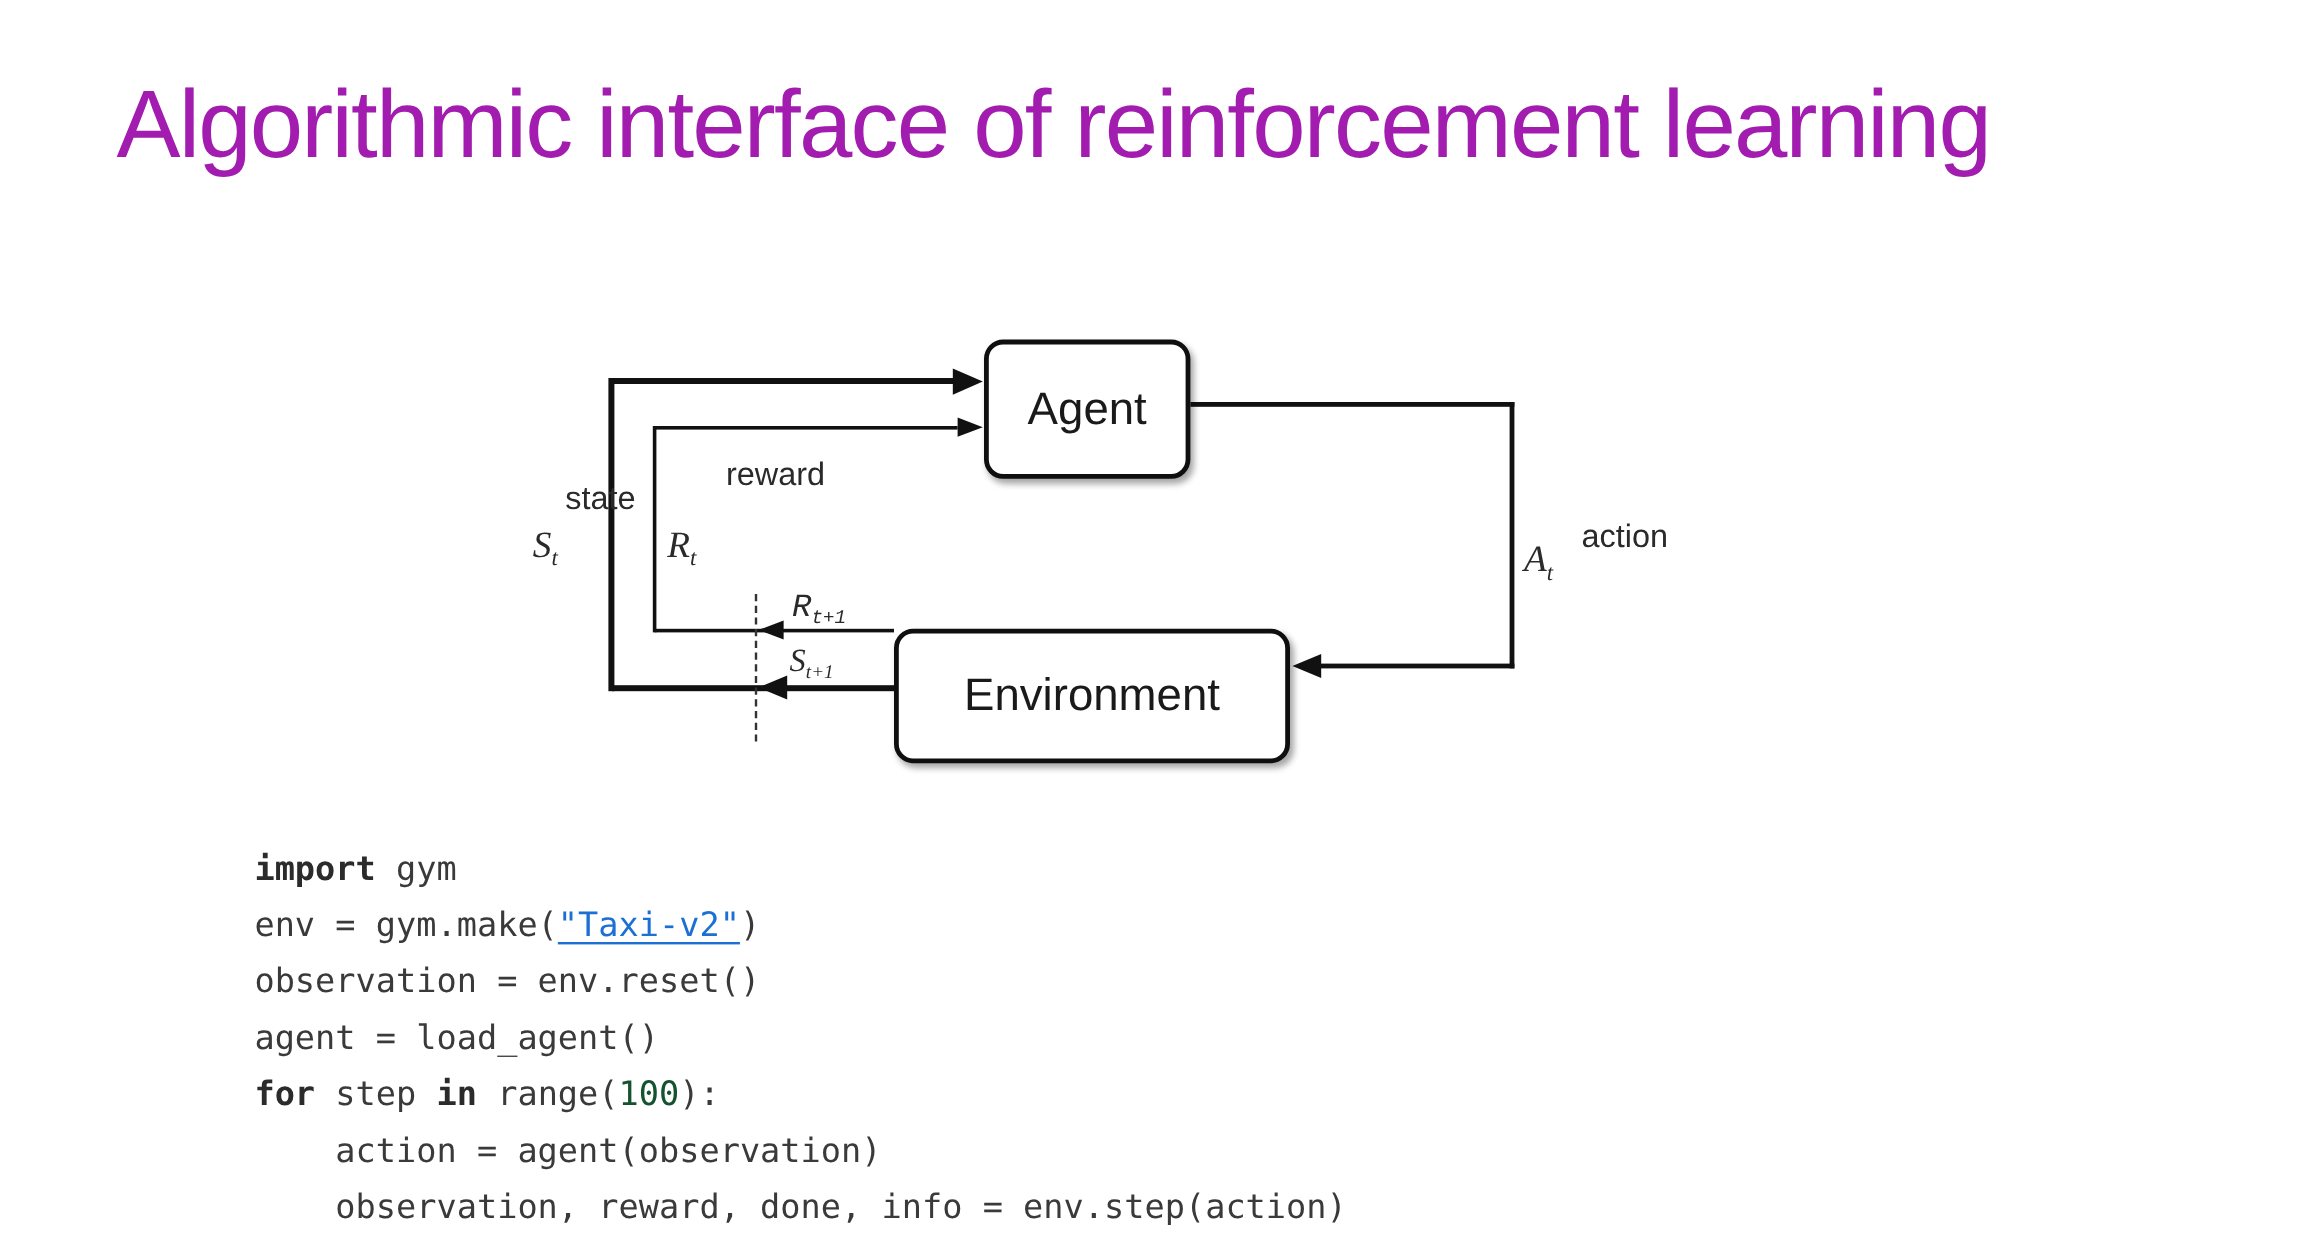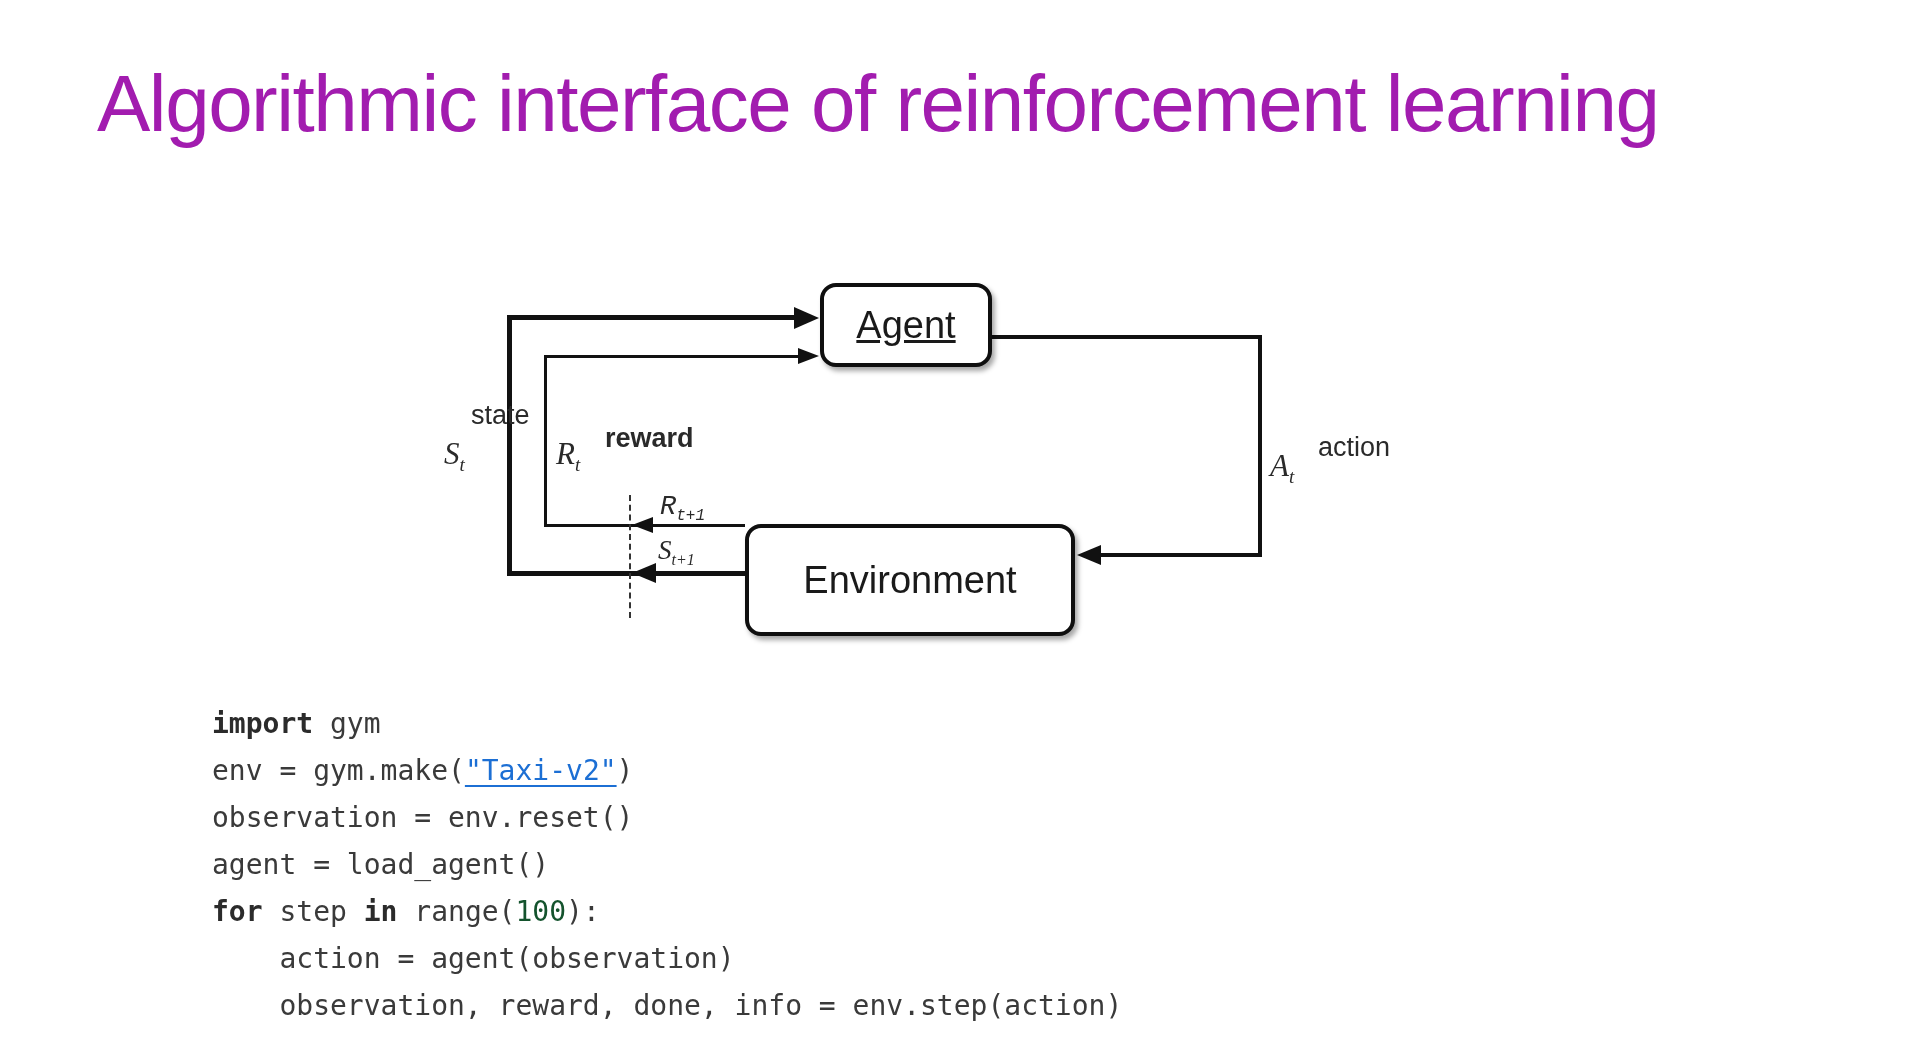--- a/index.html
+++ b/index.html
@@ -15,21 +15,21 @@
 
   
   #diagram { position: absolute; left: 0; top: 0; width: 1920px; height: 1048px; }
 
   .node-box {
     position: absolute; background: #ffffff; border: 4px solid #0f0f0f;
     border-radius: 16px; box-shadow: 3px 4px 5px rgba(0,0,0,0.35);
     display: flex; align-items: center; justify-content: center;
     font-size: 38px; color: #1a1a1a;
   }
-  #agent-box { left: 820px; top: 283px; width: 172px; height: 84px; text-decoration: underline; }
+  #agent-box { left: 820px; top: 283px; width: 172px; height: 116px; }
   #env-box   { left: 745px; top: 500px; width: 330px; height: 112px; margin-top: 24px; }
 
   .line { position: absolute; background: #111111; }
   .dashed-line { position: absolute; border-left: 2px dashed #333333; width: 0; }
 
   .arrow-right { position: absolute; width: 0; height: 0;
     border-top: 11px solid transparent; border-bottom: 11px solid transparent;
     border-left: 25px solid #111111; }
   .arrow-left { position: absolute; width: 0; height: 0;
     border-top: 10px solid transparent; border-bottom: 10px solid transparent;
@@ -84,21 +84,21 @@
   <div class="node-box" id="agent-box">
     <span>Agent</span>
   </div>
   <div class="node-box" id="env-box">
     <span>Environment</span>
   </div>
 
   <div class="edge-word" style="left:423px; top:400px;">state</div>
   <div class="edge-sym" style="left:444px; top:436px;"><i>S</i><sub>t</sub></div>
 
-  <div class="edge-word" style="left:557px; top:423px;font-weight:bold;">reward</div>
+  <div class="edge-word" style="left:557px; top:380px;">reward</div>
   <div class="edge-sym" style="left:556px; top:436px;"><i>R</i><sub>t</sub></div>
 
   <div class="edge-sym small" style="left:660px; top:492px;font-family:Liberation Mono, monospace;"><i>R</i><sub>t+1</sub></div>
   <div class="edge-sym small" style="left:658px; top:535px;"><i>S</i><sub>t+1</sub></div>
 
   <div class="edge-word" style="left:1270px; top:432px;">action</div>
   <div class="edge-sym" style="left:1270px; top:448px;"><i>A</i><sub>t</sub></div>
 </div>
 
 <div id="code-block"><div class="code-line"><span class="tok-kw">import</span><span class="tok-pl"> gym</span></div><div class="code-line"><span class="tok-pl">env = gym.make(</span><span class="tok-link">"Taxi-v2"</span><span class="tok-pl">)</span></div><div class="code-line"><span class="tok-pl">observation = env.reset()</span></div><div class="code-line"><span class="tok-pl">agent = load_agent()</span></div><div class="code-line"><span class="tok-kw">for</span><span class="tok-pl"> step </span><span class="tok-kw">in</span><span class="tok-pl"> range(</span><span class="tok-num">100</span><span class="tok-pl">):</span></div><div class="code-line"><span class="tok-pl">    action = agent(observation)</span></div><div class="code-line"><span class="tok-pl">    observation, reward, done, info = env.step(action)</span></div></div>

